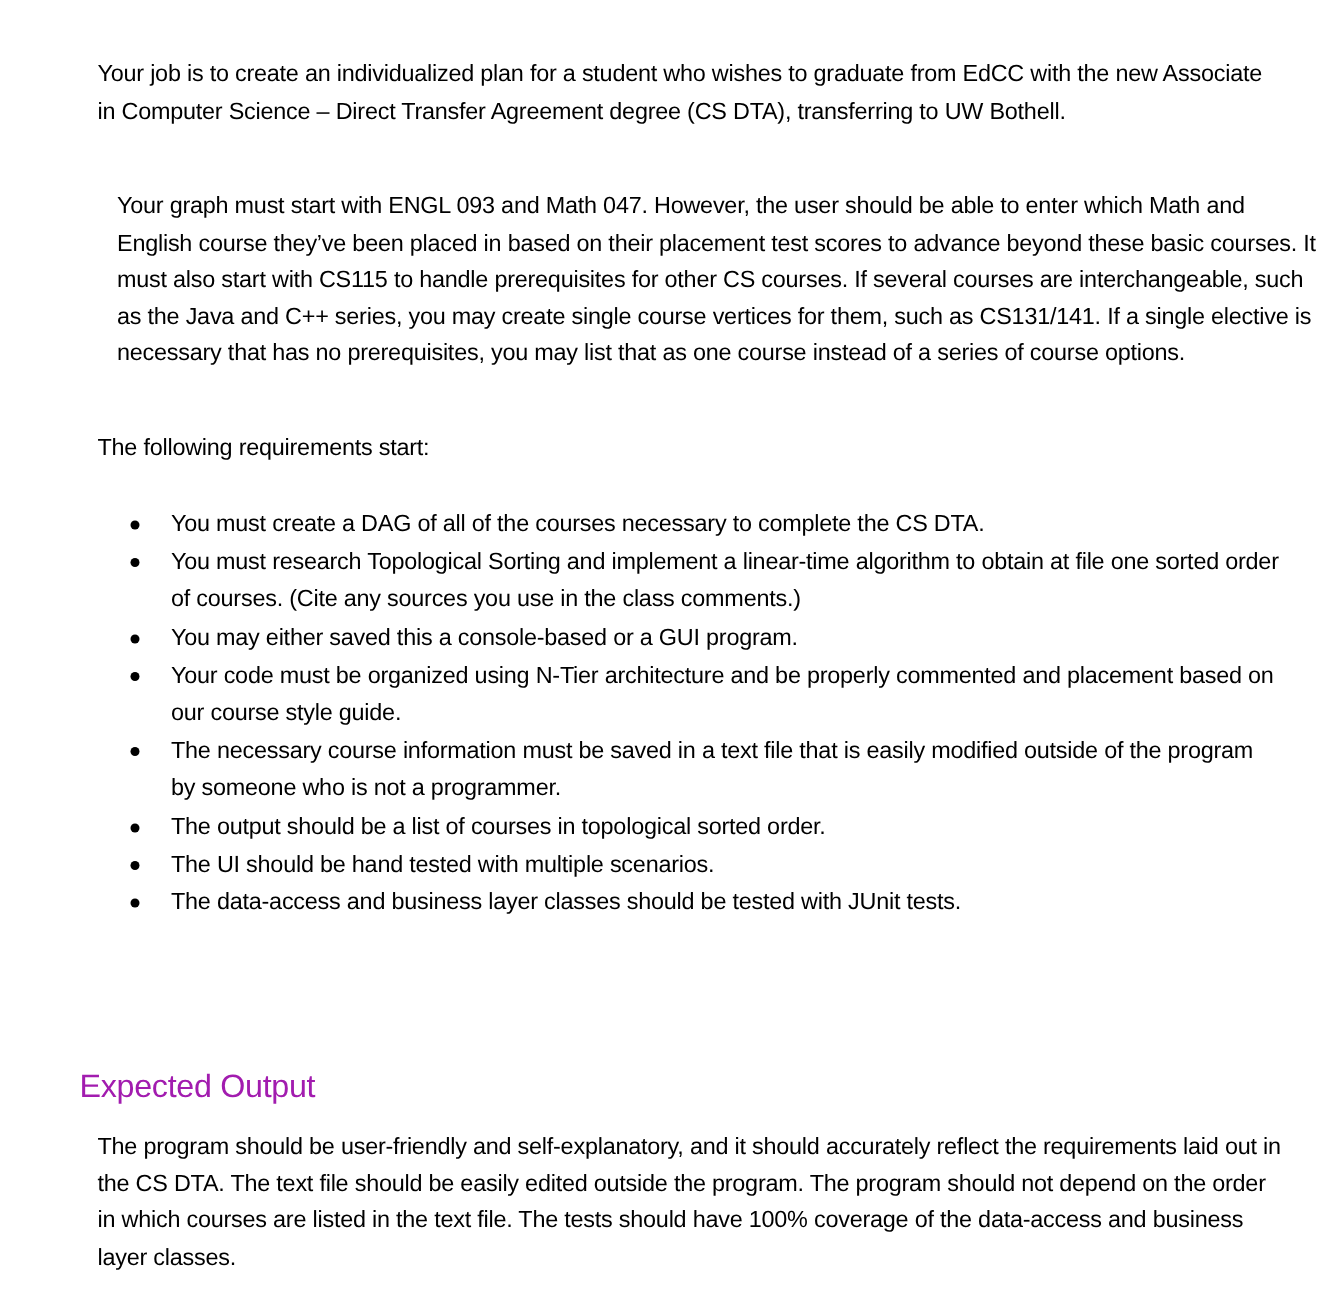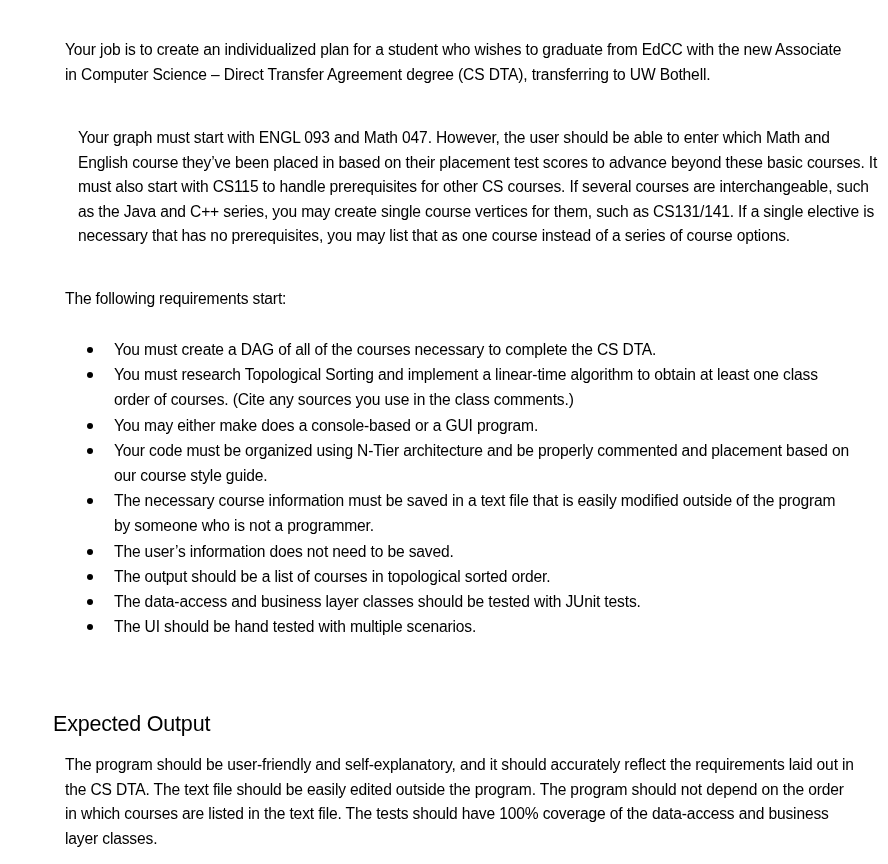--- a/index.html
+++ b/index.html
@@ -56,40 +56,39 @@
     background: #000000;
   }
   .heading {
     position: absolute;
     top: 684px;
     left: 0;
     font-size: 21.5px;
     line-height: 28px;
     margin: 0;
     font-weight: normal;
-    color: #000000;
+    color: #a21caf;
     letter-spacing: -0.2px;
   }
   .p4 { position: absolute; top: 715px; left: 0; width: 790px; }
 </style>
 </head>
 <body>
 
 <div class="page">
   <p class="para p1">Your job is to create an individualized plan for a student who wishes to graduate from EdCC with the new Associate in Computer Science – Direct Transfer Agreement degree (CS DTA), transferring to UW Bothell.</p>
   <p class="para p2">Your graph must start with ENGL 093 and Math 047. However, the user should be able to enter which Math and English course they’ve been placed in based on their placement test scores to advance beyond these basic courses. It must also start with CS115 to handle prerequisites for other CS courses. If several courses are interchangeable, such as the Java and C++ series, you may create single course vertices for them, such as CS131/141. If a single elective is necessary that has no prerequisites, you may list that as one course instead of a series of course options.</p>
   <p class="para p3">The following requirements start:</p>
 
   <ul class="bullets">
     <li><span class="dot"></span><span>You must create a DAG of all of the courses necessary to complete the CS DTA.</span></li>
-    <li><span class="dot"></span><span>You must research Topological Sorting and implement a linear-time algorithm to obtain at least one class order of courses. (Cite any sources you use in the class comments.)</span></li>
-    <li><span class="dot"></span><span>You may either make does a console-based or a GUI program.</span></li>
+    <li><span class="dot"></span><span>You must research Topological Sorting and implement a linear-time algorithm to obtain at file one sorted order of courses. (Cite any sources you use in the class comments.)</span></li>
+    <li><span class="dot"></span><span>You may either saved this a console-based or a GUI program.</span></li>
     <li><span class="dot"></span><span>Your code must be organized using N-Tier architecture and be properly commented and placement based on our course style guide.</span></li>
     <li><span class="dot"></span><span>The necessary course information must be saved in a text file that is easily modified outside of the program by someone who is not a programmer.</span></li>
-    <li><span class="dot"></span><span>The user’s information does not need to be saved.</span></li>
     <li><span class="dot"></span><span>The output should be a list of courses in topological sorted order.</span></li>
+    <li><span class="dot"></span><span>The UI should be hand tested with multiple scenarios.</span></li>
     <li><span class="dot"></span><span>The data-access and business layer classes should be tested with JUnit tests.</span></li>
-    <li><span class="dot"></span><span>The UI should be hand tested with multiple scenarios.</span></li>
   </ul>
 
   <h2 class="heading">Expected Output</h2>
   <p class="para p4">The program should be user-friendly and self-explanatory, and it should accurately reflect the requirements laid out in the CS DTA. The text file should be easily edited outside the program. The program should not depend on the order in which courses are listed in the text file. The tests should have 100% coverage of the data-access and business layer classes.</p>
 </div>
 
 </body></html>

